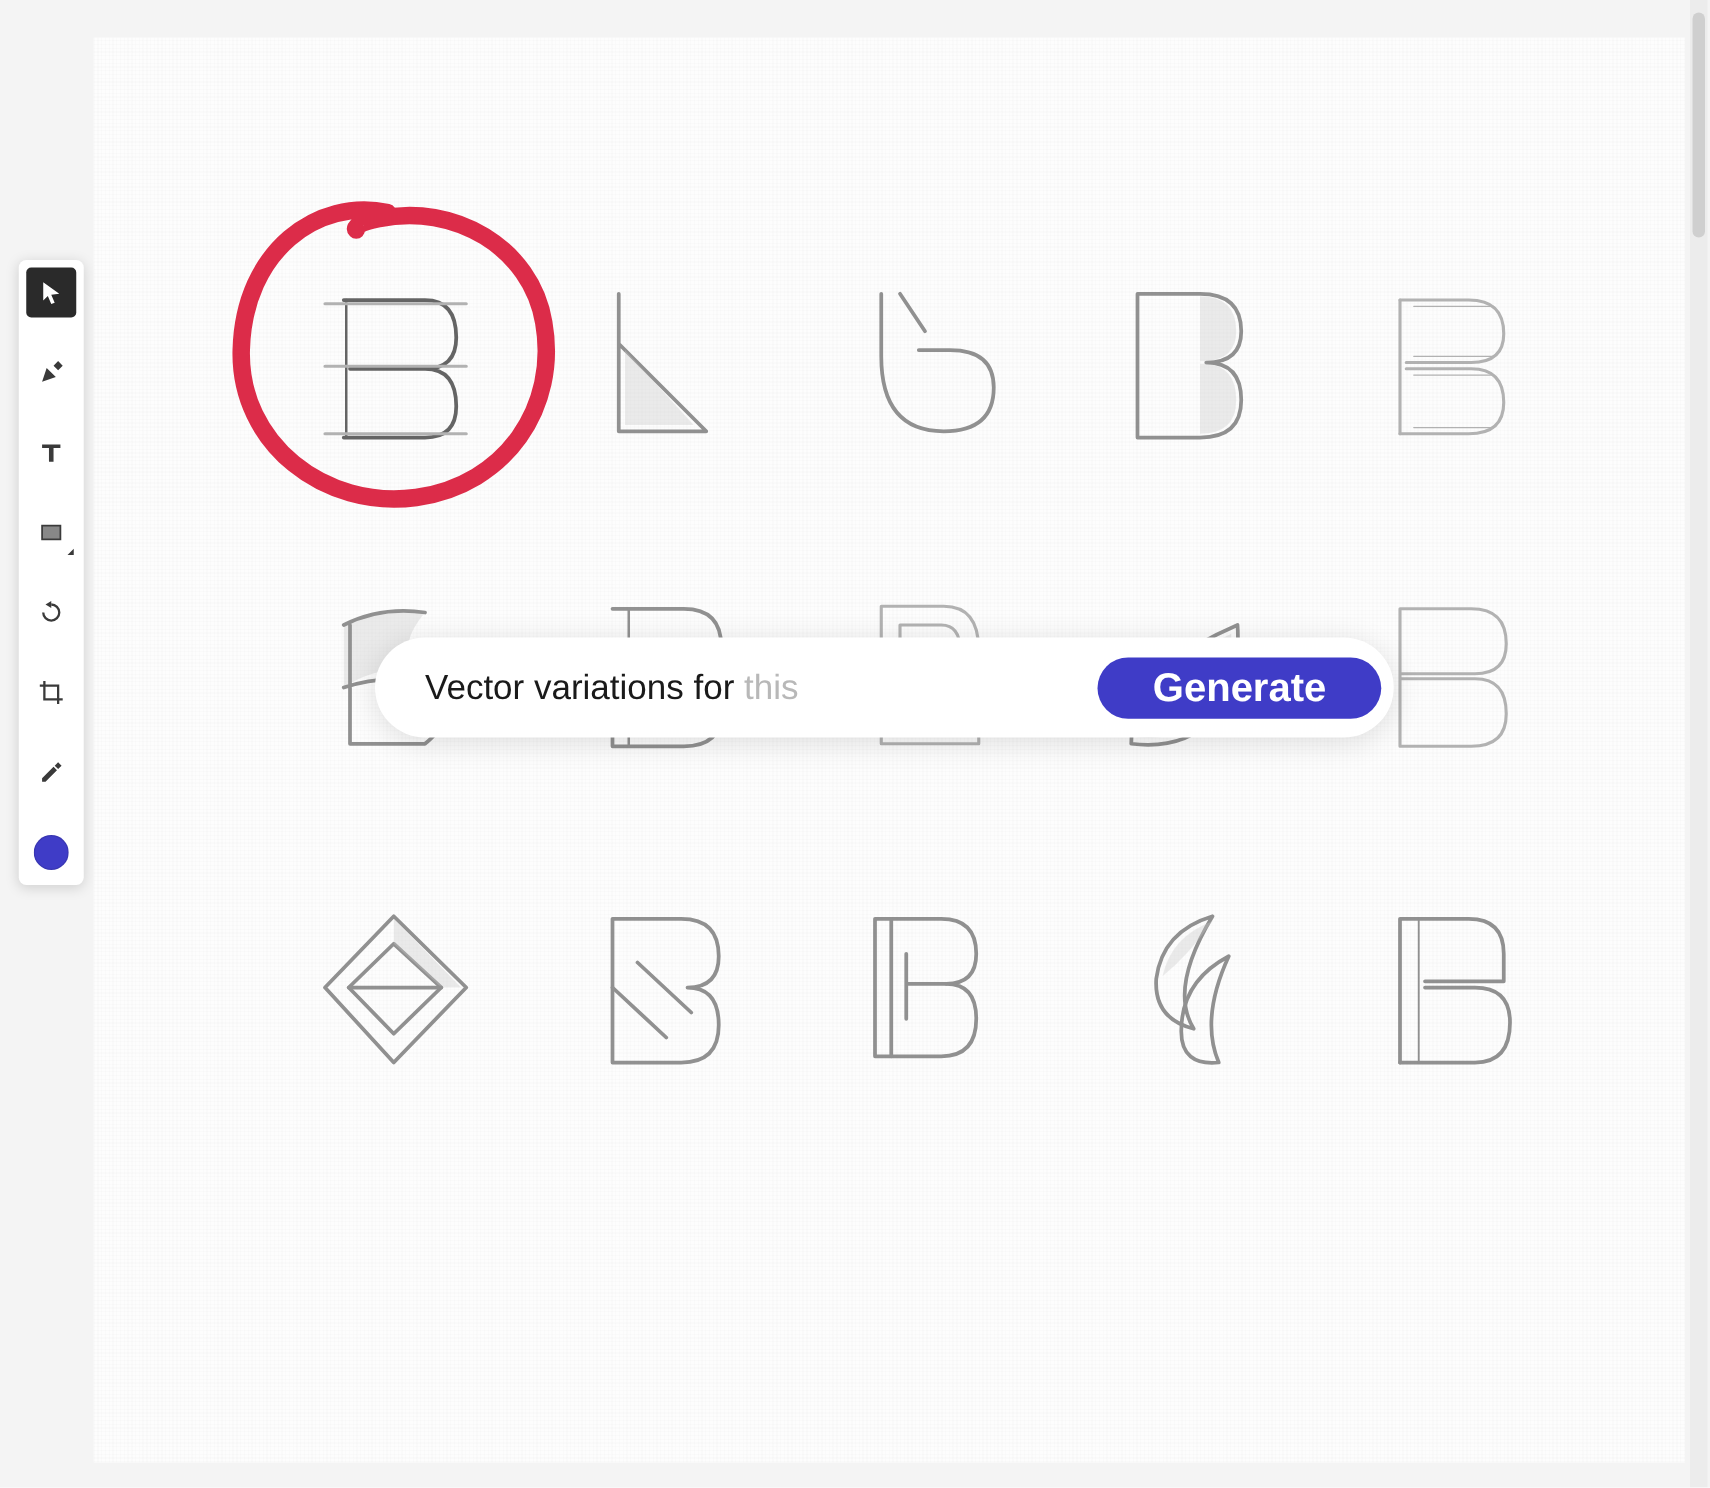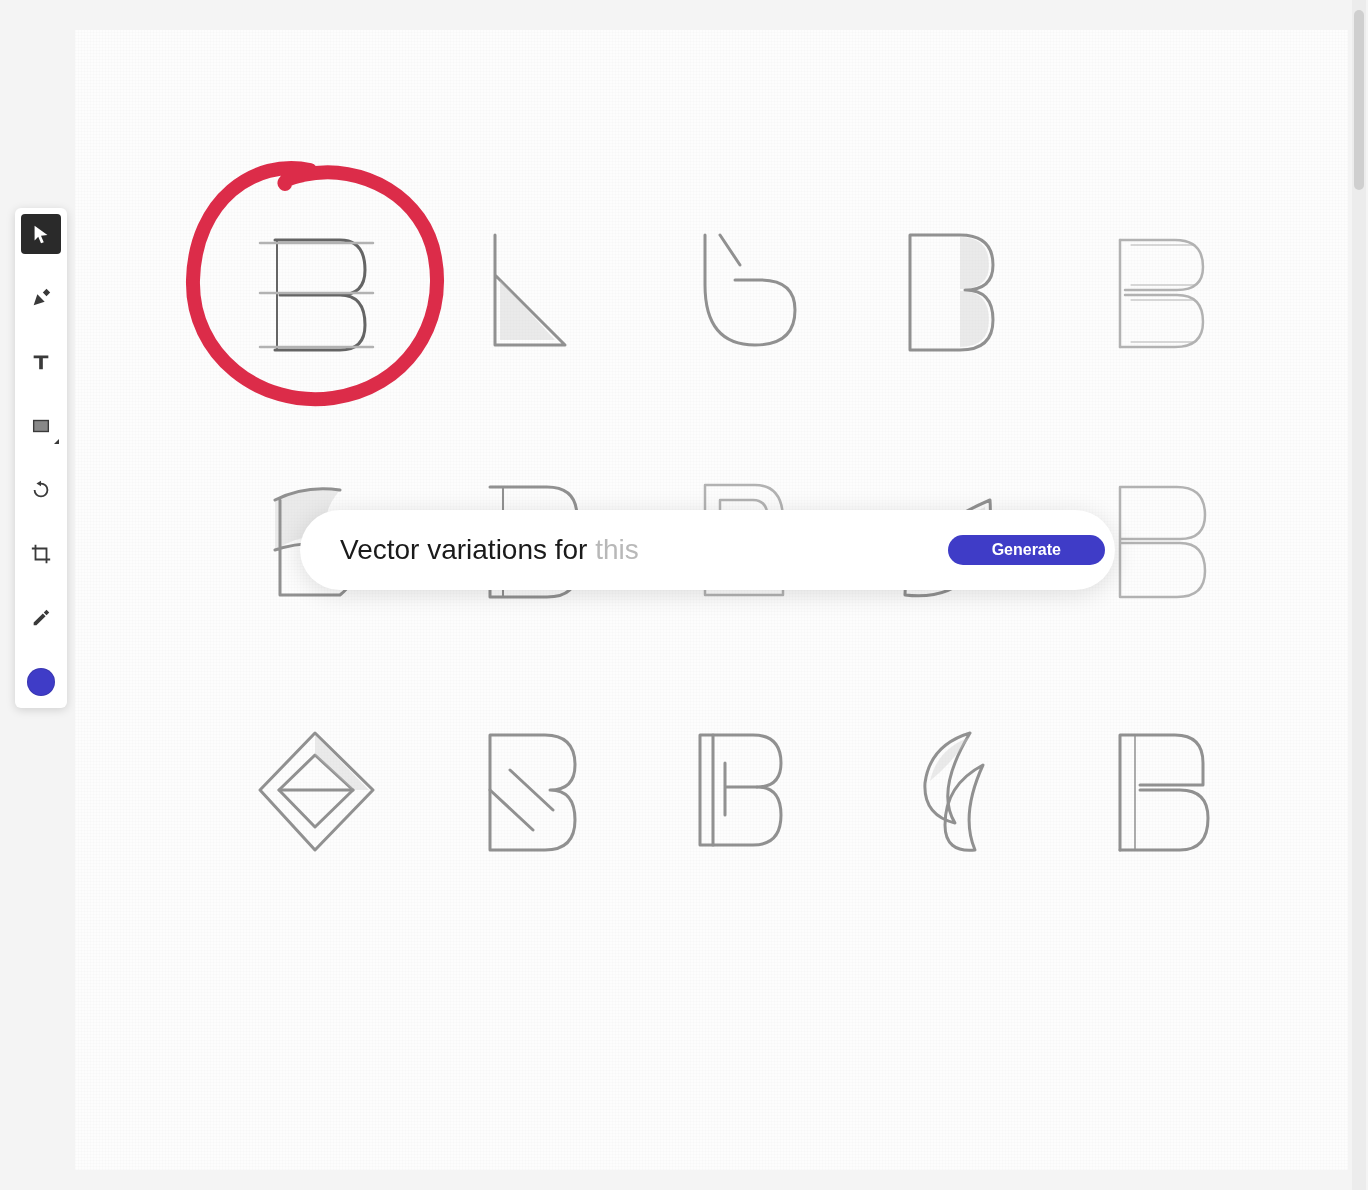--- a/index.html
+++ b/index.html
@@ -78,21 +78,21 @@
       font-size: 28px;
       color: #1a1a1a;
       border: none;
       outline: none;
       background: transparent;
     }
     .ai-prompt-input .placeholder { color: #b8b8b8; }
     .generate-btn {
       background: #3f3cc7;
       color: #ffffff;
-      font-size: 16px;
+      font-size: 32px;
       font-weight: 600;
       border: none;
       border-radius: 40px;
       padding: 6px 44px;
       cursor: pointer;
     }
     .toolbar {
       position: absolute;
       left: 15px;
       top: 208px;

